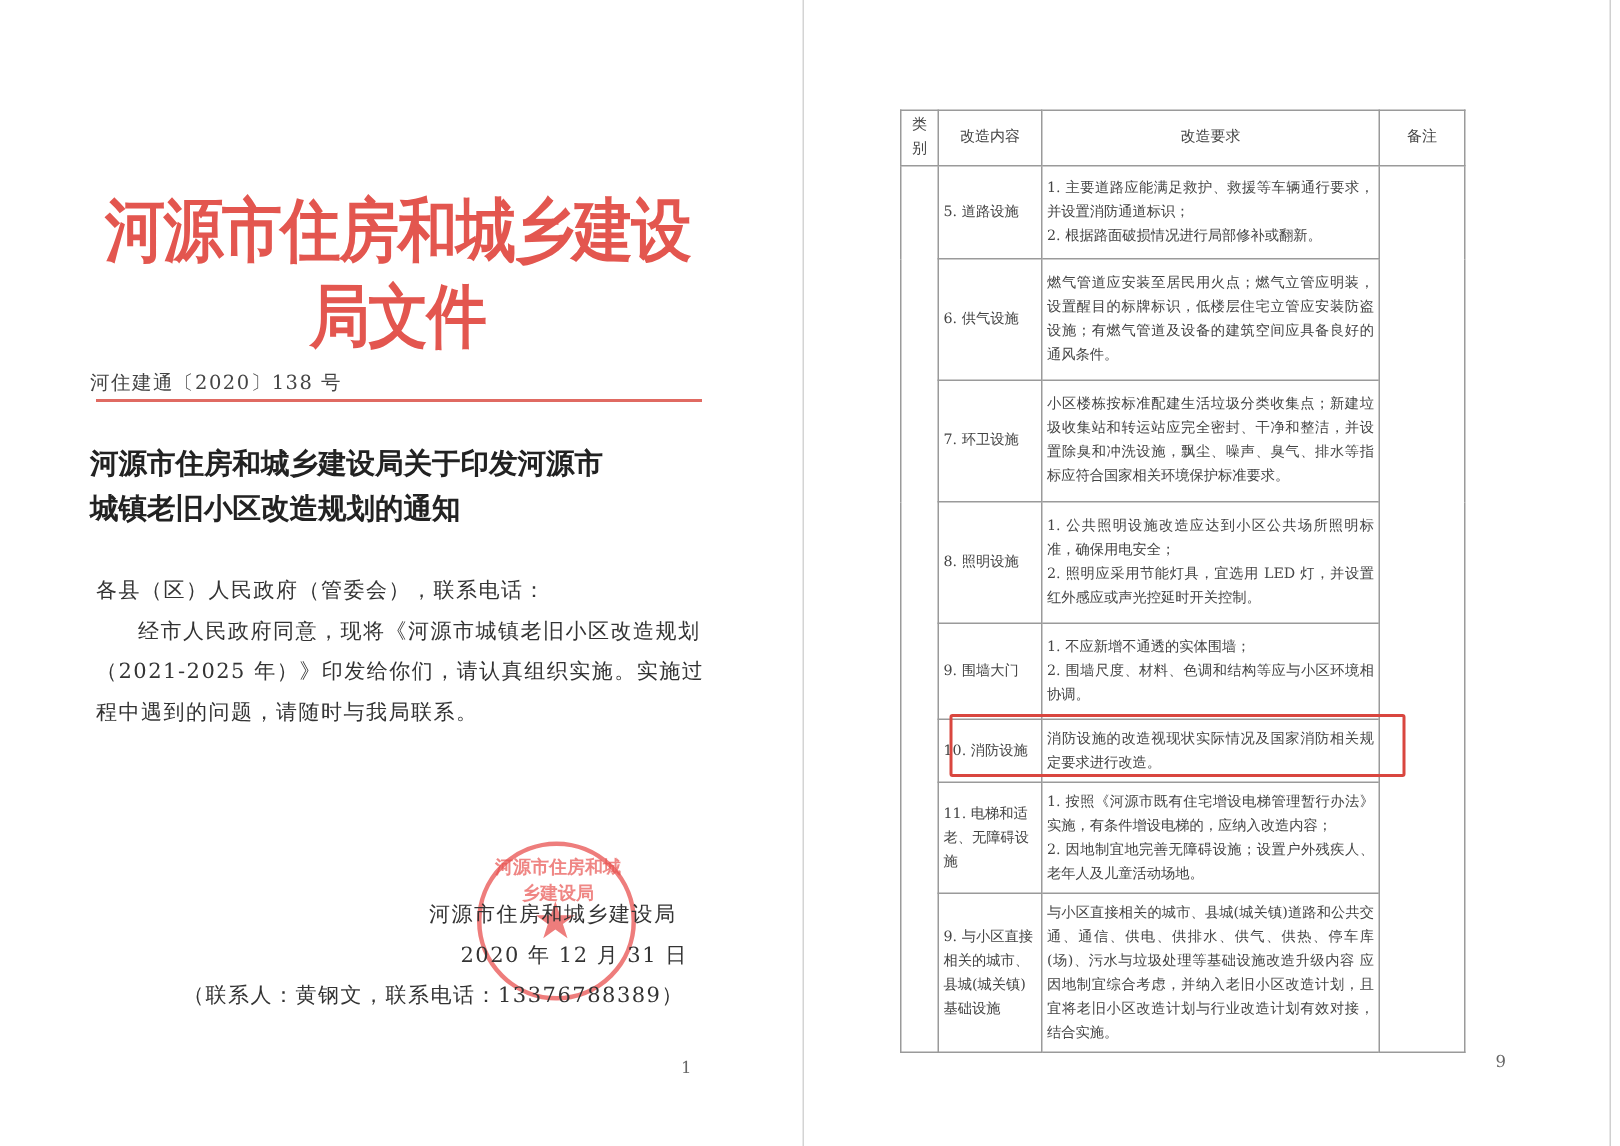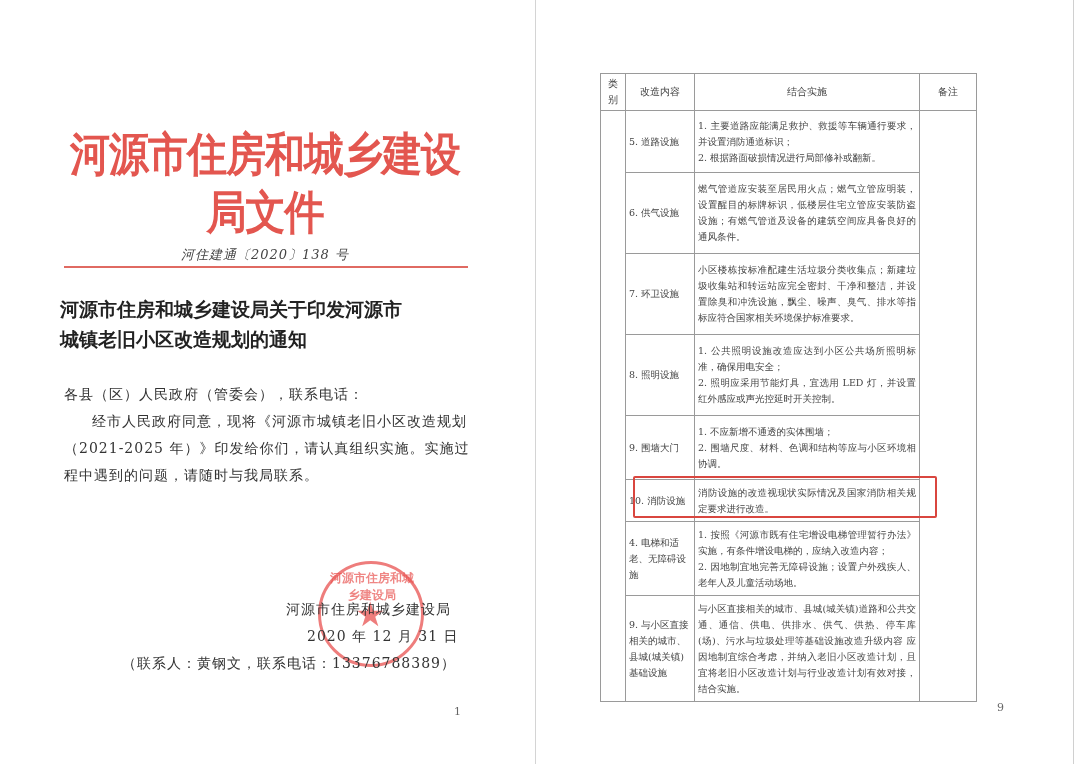--- a/index.html
+++ b/index.html
@@ -7,21 +7,21 @@
        font-family:"DejaVu Serif","Liberation Serif",serif;color:#333;}
   .page{position:absolute;top:0;height:660px;background:#fff;}
   #left-page{left:0;width:535px;}
   #right-page{left:536px;width:537px;}
   .divider{position:absolute;left:535px;top:0;width:1px;height:764px;background:#d4d4d4;}
   .right-edge{position:absolute;left:1073px;top:0;width:1px;height:764px;background:#d0d0d0;}
 
   .doc-header{position:absolute;left:60px;top:133px;width:410px;text-align:center;
      color:#e3564f;font-size:40px;font-weight:bold;letter-spacing:-1px;line-height:50px;
      font-family:"DejaVu Serif","Liberation Serif",serif;transform:scaleY(1.15);}
-  .doc-number{position:absolute;left:60px;top:246px;width:410px;text-align:center;font-size:13px;color:#444;letter-spacing:1px;font-style:italic;}
+  .doc-number{position:absolute;left:60px;top:246px;width:410px;text-align:left;font-size:13px;color:#444;letter-spacing:1px;}
   .red-rule{position:absolute;left:64px;top:266px;width:404px;height:2px;background:#e06a62;}
   .doc-title{position:absolute;left:60px;top:294px;width:410px;text-align:left;font-size:19px;font-weight:bold;line-height:30px;color:#222;}
   .para{position:absolute;left:64px;width:420px;font-size:14px;line-height:27px;color:#333;letter-spacing:1px;}
   .salutation{top:381px;}
   .body-text{top:408px;text-indent:28px;width:412px;}
   .attachment{top:515px;left:90px;}
   .sign-org{position:absolute;left:286px;top:601px;font-size:14px;letter-spacing:1px;color:#333;}
   .sign-date{position:absolute;left:307px;top:628px;font-size:14px;letter-spacing:1px;color:#333;}
   .contact{position:absolute;left:122px;top:655px;font-size:14px;letter-spacing:1px;color:#333;text-align:center;}
   .page-num{position:absolute;font-size:11px;color:#666;}
@@ -77,21 +77,21 @@
   <colgroup>
     <col class="c1">
       <col class="c2">
       <col class="c3">
       <col class="c4">
   </colgroup>
   <thead>
     <tr>
       <th>类别</th>
       <th>改造内容</th>
-      <th>结合实施</th>
+      <th>改造要求</th>
       <th>备注</th>
     </tr>
   </thead>
   <tbody>
     <tr style="height:62px">
       <td rowspan="8"></td>
       <td>5. 道路设施</td>
       <td class="req">1. 主要道路应能满足救护、救援等车辆通行要求，并设置消防通道标识；<br>2. 根据路面破损情况进行局部修补或翻新。</td>
       <td rowspan="8"></td>
     </tr>
@@ -109,21 +109,21 @@
     </tr>
     <tr style="height:64px">
       <td>9. 围墙大门</td>
       <td class="req">1. 不应新增不通透的实体围墙；<br>2. 围墙尺度、材料、色调和结构等应与小区环境相协调。</td>
     </tr>
     <tr style="height:42px">
       <td>10. 消防设施</td>
       <td class="req">消防设施的改造视现状实际情况及国家消防相关规定要求进行改造。</td>
     </tr>
     <tr style="height:74px">
-      <td>4. 电梯和适老、无障碍设施</td>
+      <td>11. 电梯和适老、无障碍设施</td>
       <td class="req">1. 按照《河源市既有住宅增设电梯管理暂行办法》实施，有条件增设电梯的，应纳入改造内容；<br>2. 因地制宜地完善无障碍设施；设置户外残疾人、老年人及儿童活动场地。</td>
     </tr>
     <tr style="height:106px">
       <td>9. 与小区直接相关的城市、县城(城关镇)基础设施</td>
       <td class="req">与小区直接相关的城市、县城(城关镇)道路和公共交通、通信、供电、供排水、供气、供热、停车库(场)、污水与垃圾处理等基础设施改造升级内容 应因地制宜综合考虑，并纳入老旧小区改造计划，且宜将老旧小区改造计划与行业改造计划有效对接，结合实施。</td>
     </tr>
   </tbody>
 </table>
 
 <div class="highlight-box"></div>

